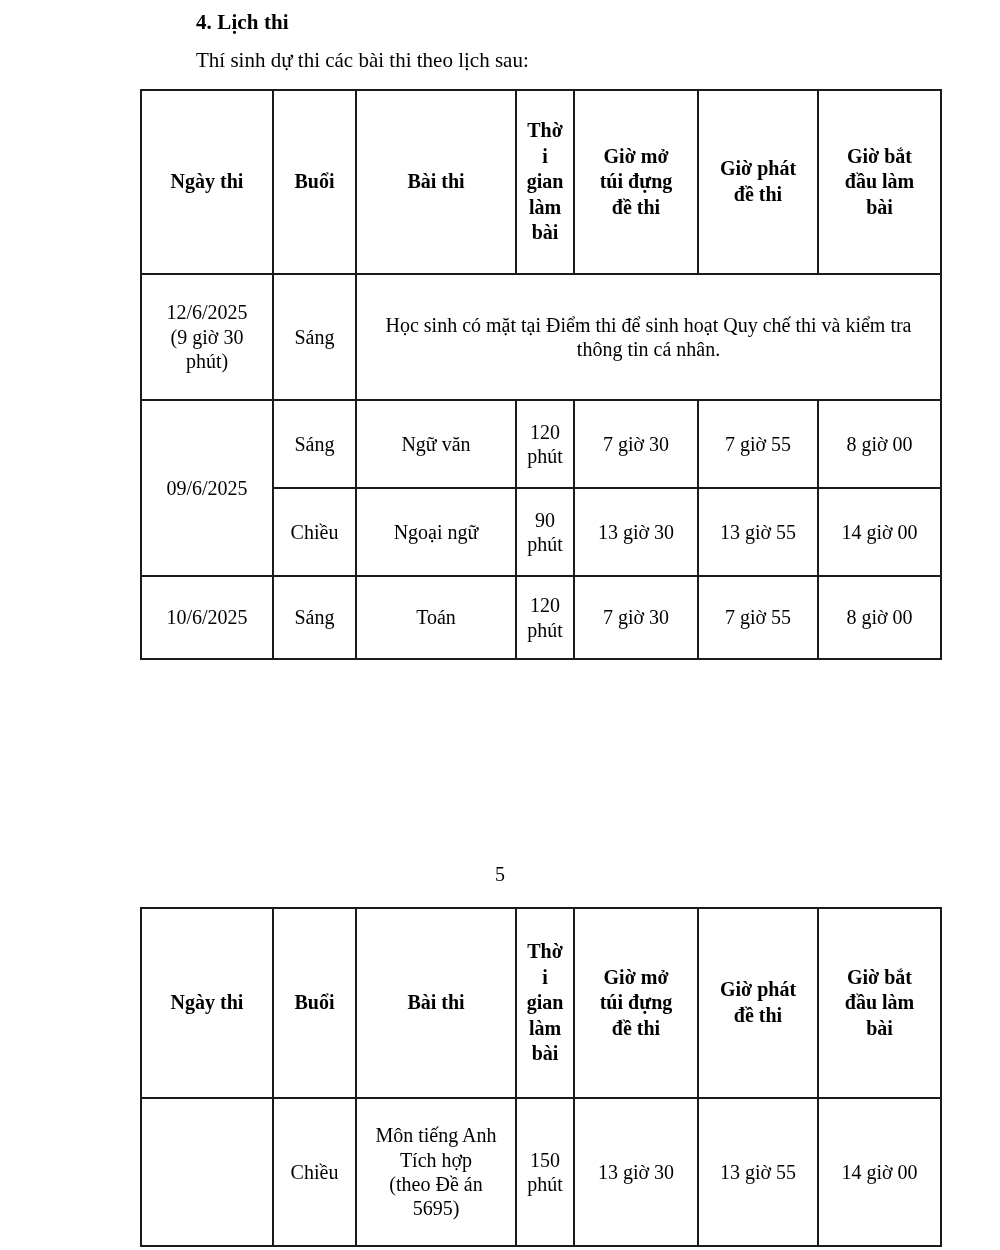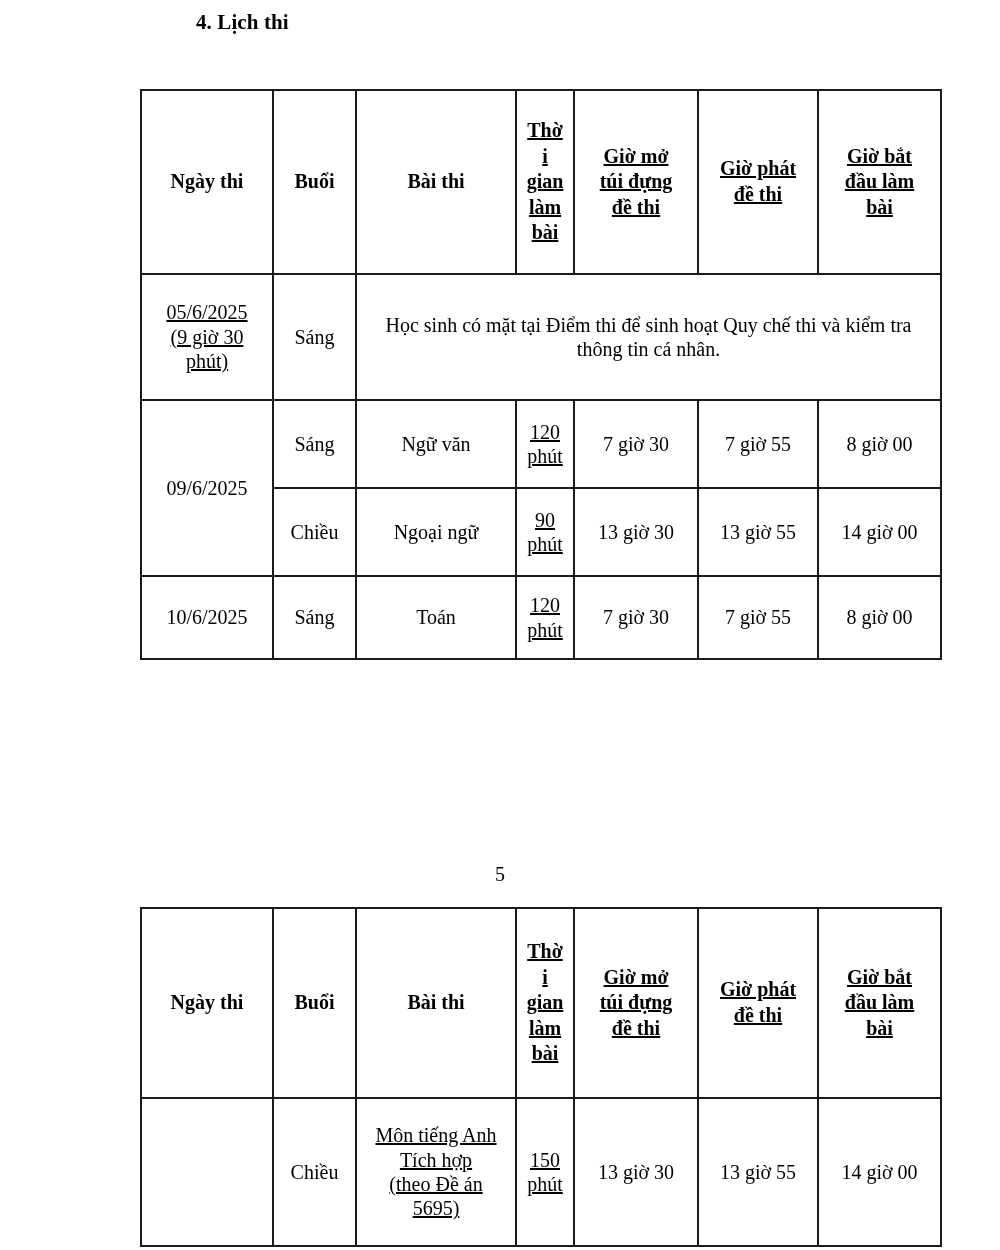--- a/index.html
+++ b/index.html
@@ -69,21 +69,21 @@
   col.c-hand    { width: 120px; }
   col.c-start   { width: 123px; }
 
   .h-row th { height: 176px; }
   .row-meet td { height: 118px; }
   .row-tall td { height: 80px; }
   .row-last td { height: 75px; }
   .row-english td { height: 140px; border-radius: 31px; }
   .hdr2 th { height: 182px; }
 
-  .multi { white-space: pre-line; text-decoration: underline; }
+  .multi { white-space: pre-line; }
   .merged-note {
     font-size: 20.5px;
     line-height: 1.35;
     padding-left: 14px;
     padding-right: 14px;
     margin-top: 32px;
   }
   .page-number {
     position: absolute;
     left: 0;
@@ -93,20 +93,21 @@
     font-size: 20px;
   }
 </style>
 </head>
 <body>
 
 <div class="page">
 
   <div class="section-heading">4. Lịch thi</div>
 
+  <div class="intro-line">Thí sinh dự thi các bài thi theo lịch sau:</div>
 
   <table class="schedule first">
     <colgroup>
       <col class="c-date">
         <col class="c-session">
         <col class="c-subject">
       <col class="c-dur">
         <col class="c-open">
         <col class="c-hand">
         <col class="c-start">
@@ -126,21 +127,21 @@
 đề thi</th>
         <th class="multi">Giờ phát
 đề thi</th>
         <th class="multi">Giờ bắt
 đầu làm
 bài</th>
       </tr>
     </thead>
     <tbody>
       <tr class="row-meet">
-        <td class="multi">05/6/2025
+        <td class="multi">12/6/2025
 (9 giờ 30
 phút)</td>
         <td>Sáng</td>
         <td class="merged-note" colspan="5">Học sinh có mặt tại Điểm thi để sinh hoạt Quy chế thi và kiểm tra thông tin cá nhân.</td>
       </tr>
       <tr class="row-tall">
         <td rowspan="2">09/6/2025</td>
         <td>Sáng</td>
         <td>Ngữ văn</td>
         <td class="multi">120

